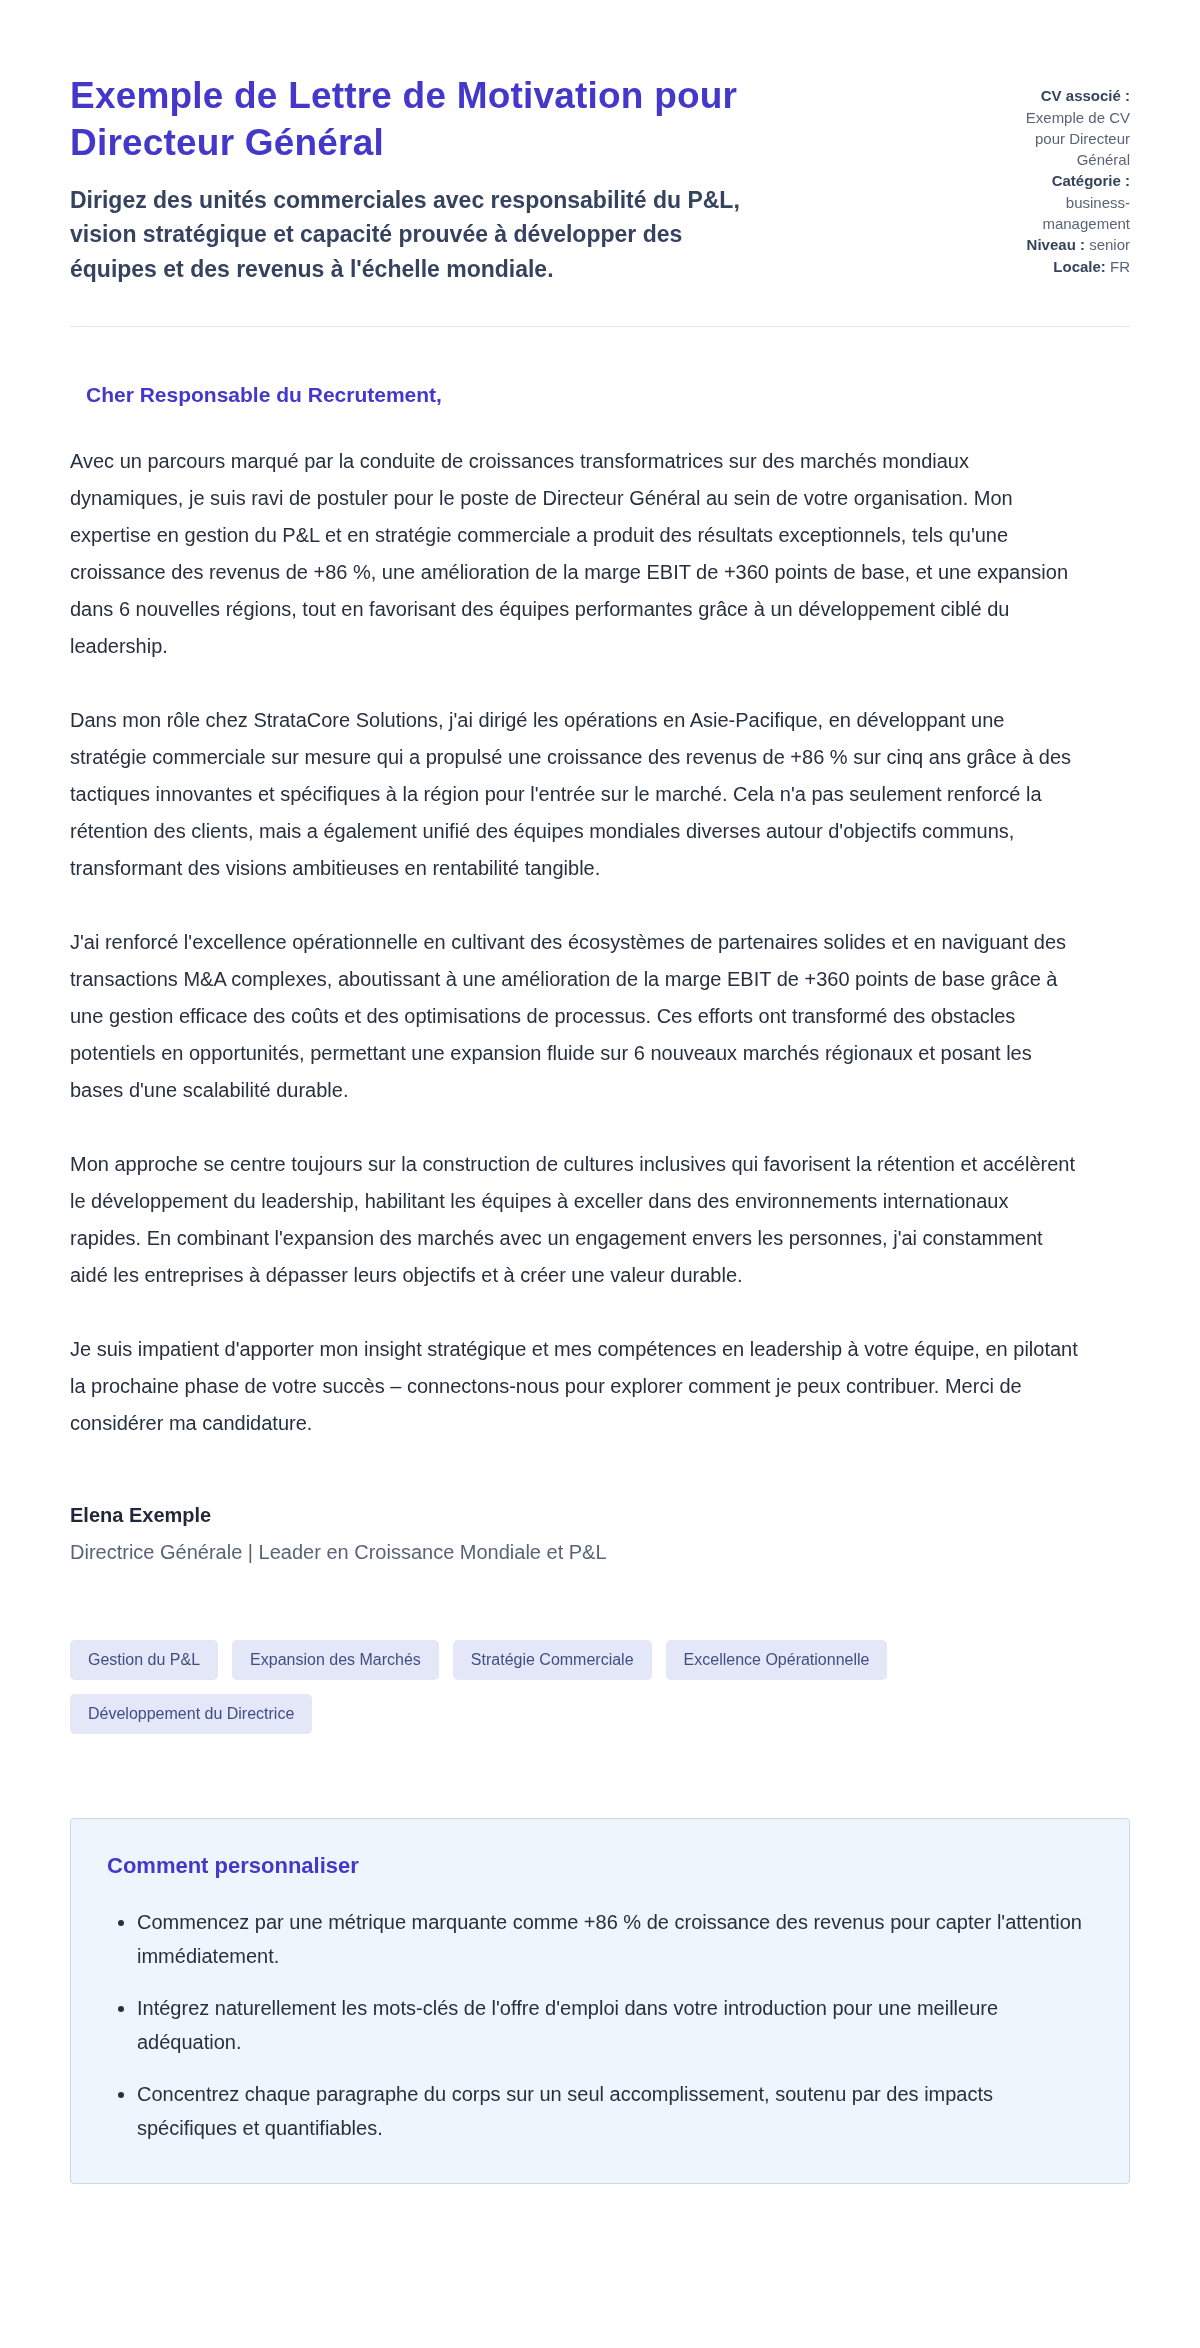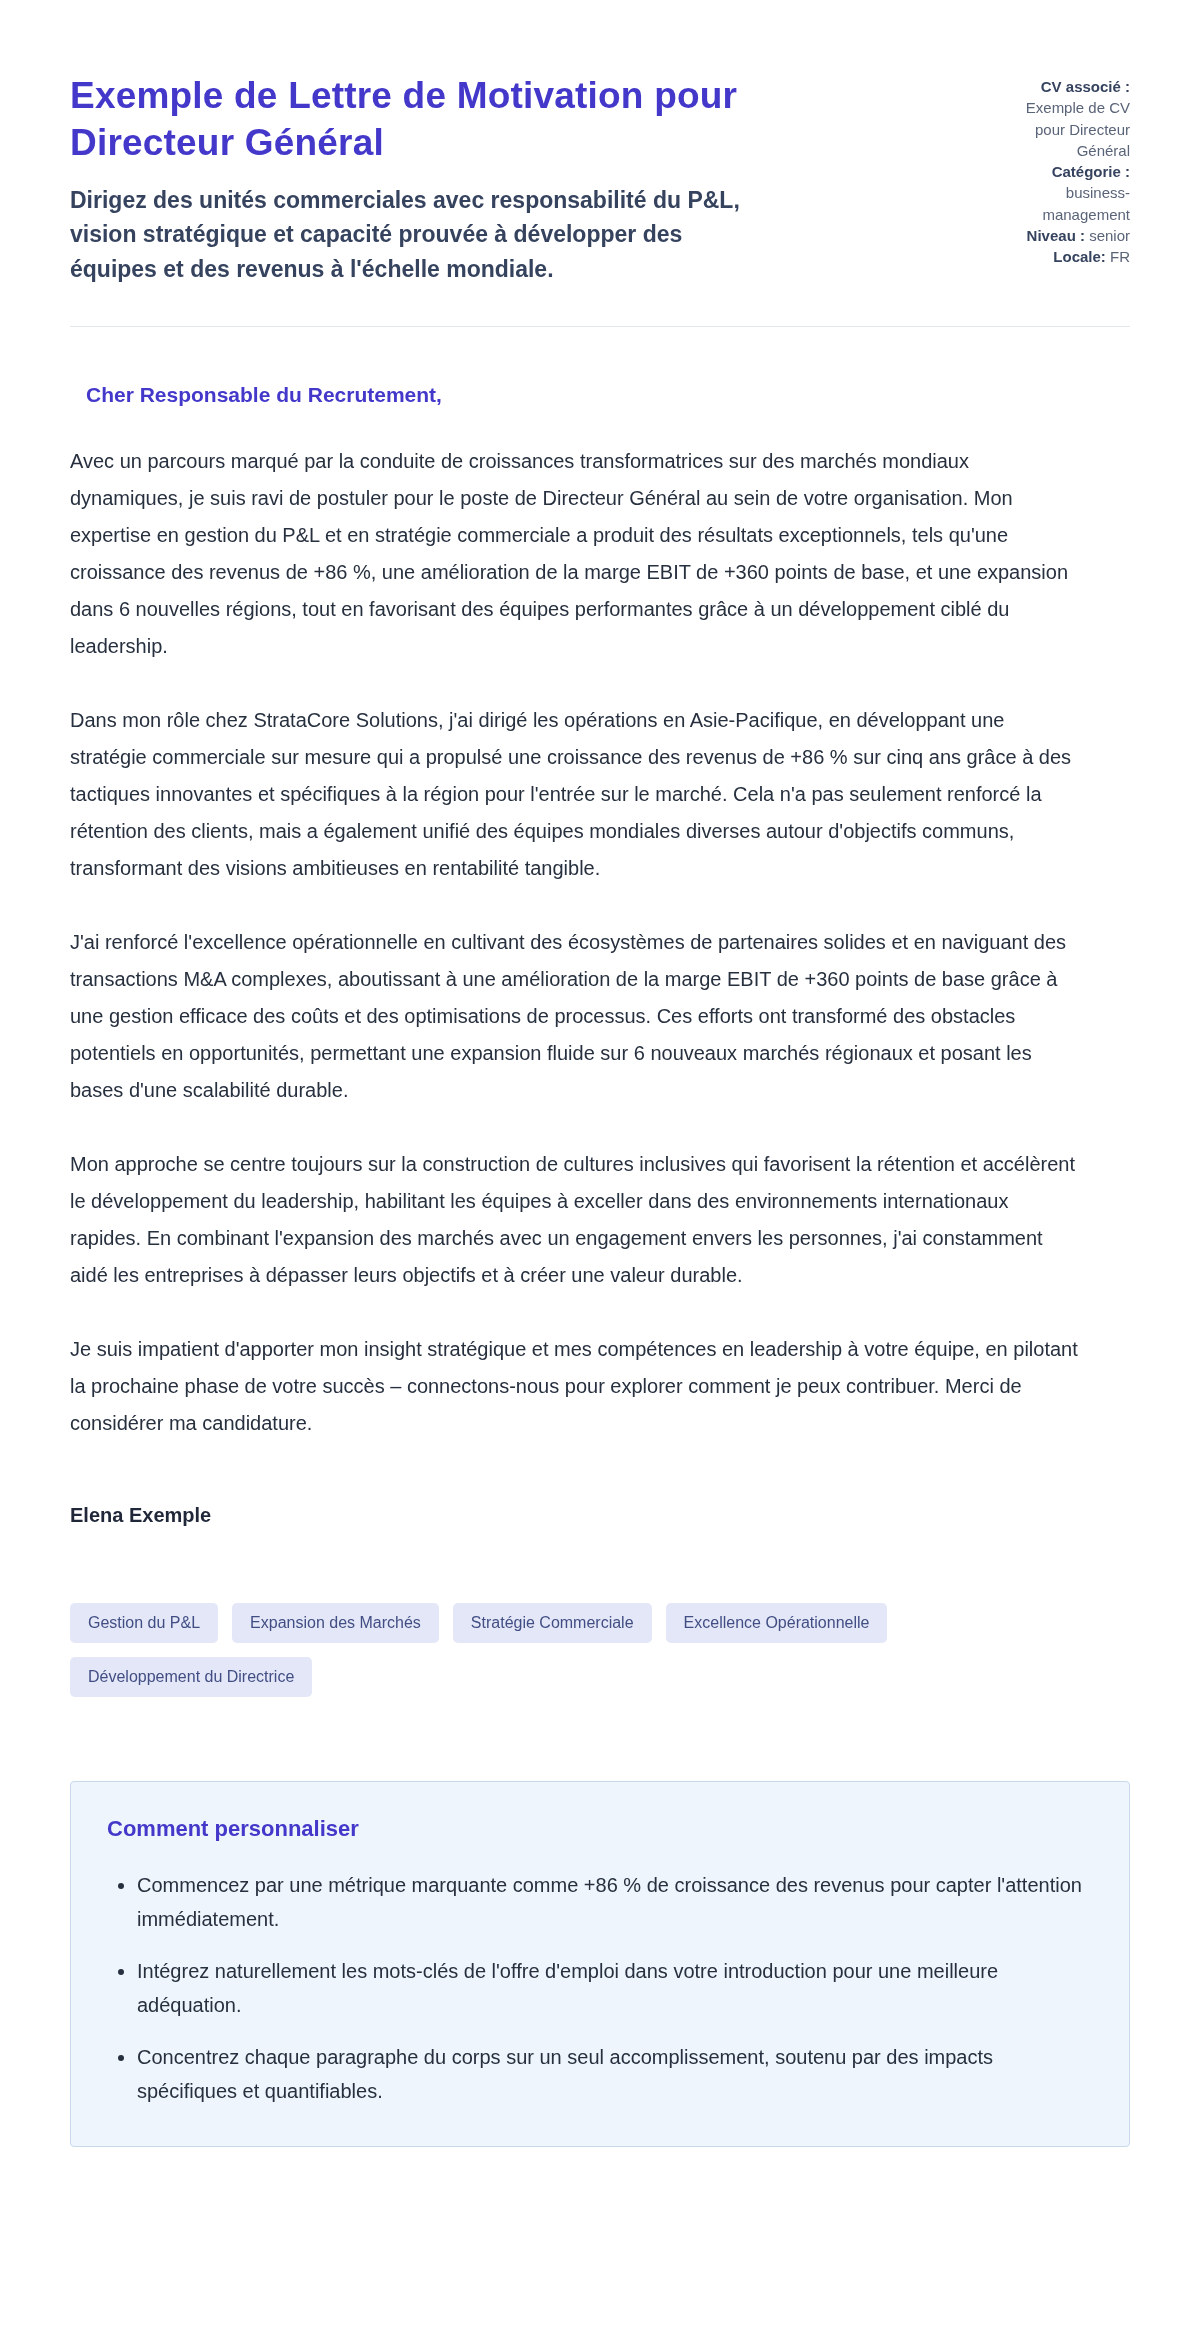--- a/index.html
+++ b/index.html
@@ -11,21 +11,21 @@
   }
   .page {
     box-sizing: border-box;
     width: 1200px;
     min-height: 2348px;
     padding: 72px 70px 46px 70px;
   }
   .header {
     display: flex;
     justify-content: space-between;
-    align-items: flex-start;
+    align-items: center;
     gap: 22px;
   }
   .header-left { flex: 1 1 auto; }
   .title {
     margin: 0;
     max-width: 700px;
     color: var(--accent, #4338ca);
     font-size: 37px;
     line-height: 1.28;
     font-weight: 700;
@@ -158,20 +158,21 @@
   <main class="letter">
     <p class="greeting">Cher Responsable du Recrutement,</p>
 
     <p class="para">Avec un parcours marqué par la conduite de croissances transformatrices sur des marchés mondiaux dynamiques, je suis ravi de postuler pour le poste de Directeur Général au sein de votre organisation. Mon expertise en gestion du P&amp;L et en stratégie commerciale a produit des résultats exceptionnels, tels qu'une croissance des revenus de +86 %, une amélioration de la marge EBIT de +360 points de base, et une expansion dans 6 nouvelles régions, tout en favorisant des équipes performantes grâce à un développement ciblé du leadership.</p>
     <p class="para">Dans mon rôle chez StrataCore Solutions, j'ai dirigé les opérations en Asie-Pacifique, en développant une stratégie commerciale sur mesure qui a propulsé une croissance des revenus de +86 % sur cinq ans grâce à des tactiques innovantes et spécifiques à la région pour l'entrée sur le marché. Cela n'a pas seulement renforcé la rétention des clients, mais a également unifié des équipes mondiales diverses autour d'objectifs communs, transformant des visions ambitieuses en rentabilité tangible.</p>
     <p class="para">J'ai renforcé l'excellence opérationnelle en cultivant des écosystèmes de partenaires solides et en naviguant des transactions M&amp;A complexes, aboutissant à une amélioration de la marge EBIT de +360 points de base grâce à une gestion efficace des coûts et des optimisations de processus. Ces efforts ont transformé des obstacles potentiels en opportunités, permettant une expansion fluide sur 6 nouveaux marchés régionaux et posant les bases d'une scalabilité durable.</p>
     <p class="para">Mon approche se centre toujours sur la construction de cultures inclusives qui favorisent la rétention et accélèrent le développement du leadership, habilitant les équipes à exceller dans des environnements internationaux rapides. En combinant l'expansion des marchés avec un engagement envers les personnes, j'ai constamment aidé les entreprises à dépasser leurs objectifs et à créer une valeur durable.</p>
     <p class="para">Je suis impatient d'apporter mon insight stratégique et mes compétences en leadership à votre équipe, en pilotant la prochaine phase de votre succès – connectons-nous pour explorer comment je peux contribuer. Merci de considérer ma candidature.</p>
 
     <p class="sig-name">Elena Exemple</p>
+    <p class="sig-title">Directrice Générale | Leader en Croissance Mondiale et P&amp;L</p>
 
     <div class="tags">
       <span class="tag">Gestion du P&amp;L</span>
       <span class="tag">Expansion des Marchés</span>
       <span class="tag">Stratégie Commerciale</span>
       <span class="tag">Excellence Opérationnelle</span>
       <span class="tag">Développement du Directrice</span>
     </div>
 
     <section class="tips">

